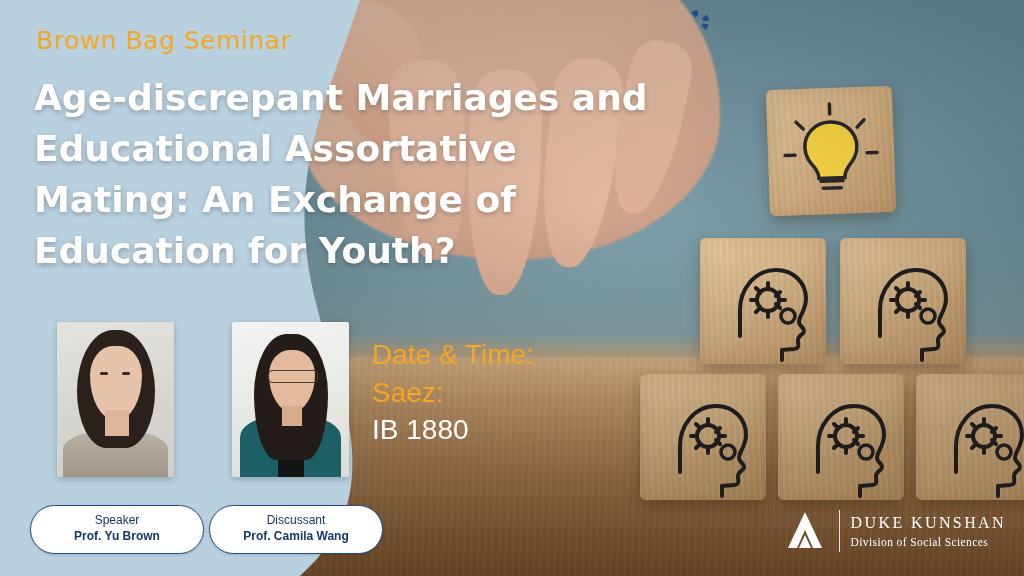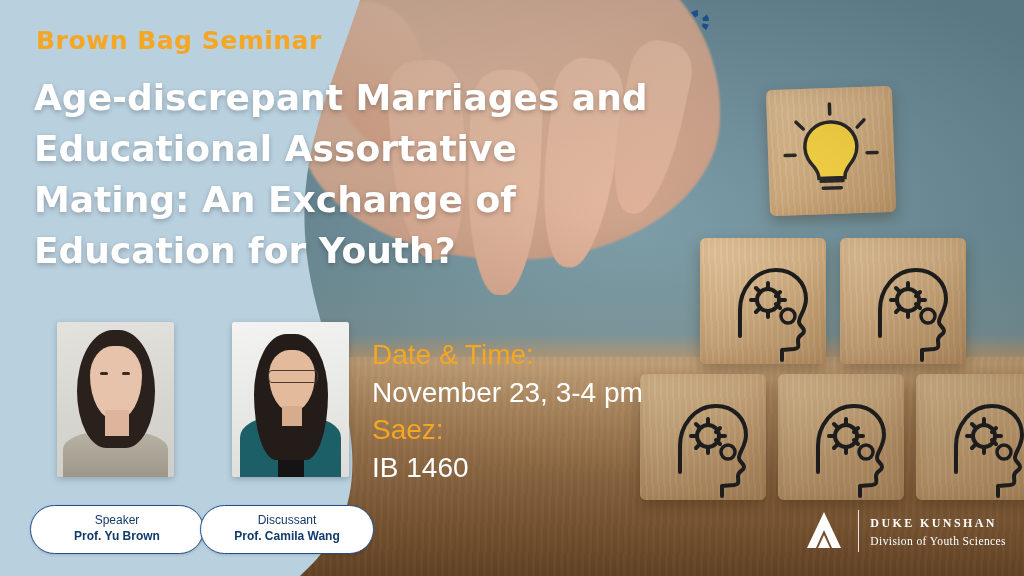--- a/index.html
+++ b/index.html
@@ -93,21 +93,21 @@
     background: #b9d0df;
     -webkit-clip-path: path("M0,0 L360,0 C330,90 300,150 305,235 C310,320 348,380 352,450 C356,515 330,548 300,576 L0,576 Z");
     clip-path: path("M0,0 L360,0 C330,90 300,150 305,235 C310,320 348,380 352,450 C356,515 330,548 300,576 L0,576 Z");
   }
 
   
   .kicker {
     position: absolute;
     left: 36px; top: 26px;
     font-size: 25px;
-    font-weight: bold;
+    font-weight: normal;
     letter-spacing: .5px;
     color: #f5a623;
     font-family: "DejaVu Sans", sans-serif;
   }
   .title {
     position: absolute;
     left: 34px; top: 72px;
     width: 640px;
     font-size: 36px;
     line-height: 1.42;
@@ -160,37 +160,37 @@
     border: 1.5px solid #1f4e8c;
     border-radius: 26px;
     text-align: center;
     color: #123a6b;
     font-size: 12px;
     line-height: 1.32;
     padding: 7px 0 8px;
     box-shadow: 0 1px 3px rgba(0,0,0,.15);
   }
   .pill-1 { left: 30px;  top: 505px; width: 172px; }
-  .pill-2 { left: 200px; top: 505px; width: 172px; }
+  .pill-2 { left: 209px; top: 505px; width: 172px; }
   .pill .role { display: block; }
   .pill .nm   { display: block; font-weight: bold; }
 
   
   .logo {
     position: absolute;
     right: 18px; bottom: 22px;
     display: flex;
     align-items: center;
     gap: 11px;
   }
   .logo-mark { width: 46px; height: 46px; }
   .logo-divider { width: 1px; height: 42px; background: rgba(255,255,255,.85); }
   .logo-text { color: #ffffff; }
   .logo-text .l1 {
-    font-size: 12px; letter-spacing: 2.4px; font-weight: bold;
+    font-size: 16px; letter-spacing: 2.4px; font-weight: normal;
     font-family: "Liberation Serif", serif;
   }
   .logo-text .l2 {
     font-size: 11.5px; letter-spacing: .4px; margin-top: 4px;
     font-family: "Liberation Serif", serif;
   }
 
   
   .swirl { position: absolute; left: 684px; top: 8px; width: 30px; height: 30px; }
 </style>
@@ -321,30 +321,29 @@
     <span class="role">Speaker</span>
     <span class="nm">Prof. Yu Brown</span>
   </div>
   <div class="pill pill-2">
     <span class="role">Discussant</span>
     <span class="nm">Prof. Camila Wang</span>
   </div>
 
   <div class="details">
     <div class="lbl">Date &amp; Time:</div>
-    <div class="val">November 23, 3-4 pm</div>
     <div class="lbl">Saez:</div>
-    <div class="val">IB 1460</div>
+    <div class="val">IB 1880</div>
   </div>
 
   <div class="logo">
     <svg class="logo-mark" viewBox="0 0 46 46">
       <path d="M23 4 L40 40 L31 40 L23 22 L15 40 L6 40 Z" fill="#ffffff"></path>
       <path d="M23 27 L29 40 L17 40 Z" fill="#ffffff"></path>
     </svg>
     <div class="logo-divider"></div>
     <div class="logo-text">
       <div class="l1">DUKE KUNSHAN</div>
-      <div class="l2">Division of Youth Sciences</div>
+      <div class="l2">Division of Social Sciences</div>
     </div>
   </div>
 
 </div>
 
 </body></html>

